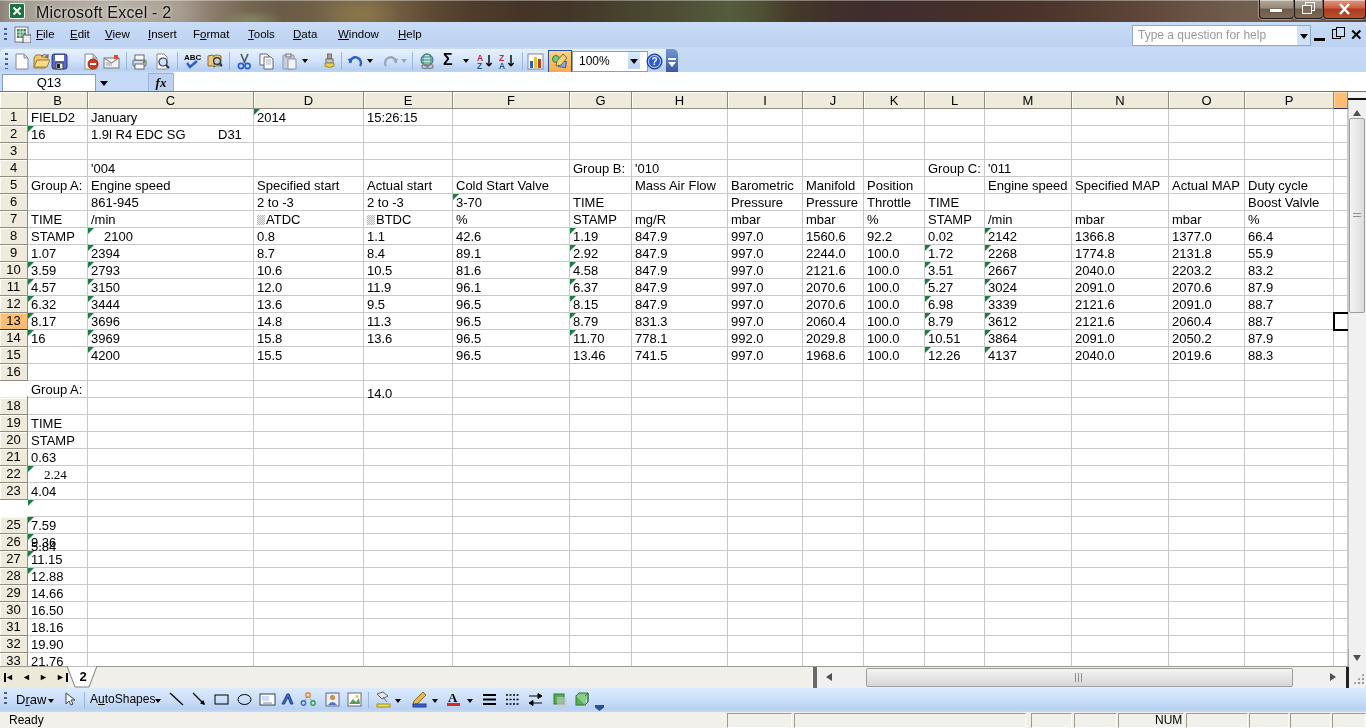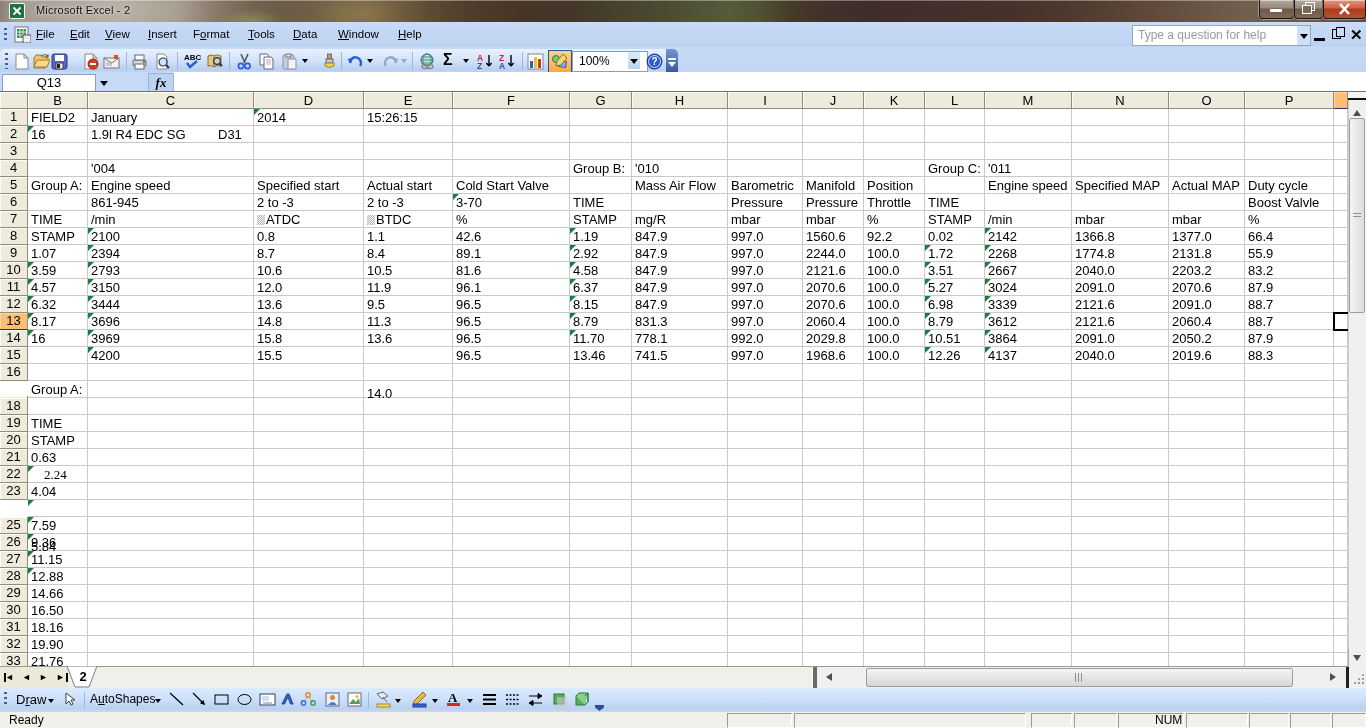--- a/index.html
+++ b/index.html
@@ -7,21 +7,21 @@
 .abs{position:absolute;}
 
 #title{left:0;top:0;width:1366px;height:22px;
  background:
  radial-gradient(ellipse 45px 14px at 252px 20px, rgba(150,175,120,.45), rgba(150,175,120,0) 70%),
  radial-gradient(ellipse 60px 20px at 360px 14px, rgba(160,135,75,.4), rgba(160,135,75,0) 70%),
  radial-gradient(ellipse 120px 30px at 120px 10px, rgba(195,188,175,.45), rgba(195,188,175,0) 75%),
  linear-gradient(90deg,#8b8179 0px,#a39c92 15px,#aba49a 60px,#b2aba0 120px,#a3988c 180px,#8a7a6a 215px,#74654f 250px,#6b5c48 280px,#6f5f46 310px,#7a6a4a 340px,#7d6c4a 370px,#6f5c40 400px,#5e4b34 430px,#4f3c2c 470px,#463527 520px,#433628 570px,#47422e 620px,#4d4c32 670px,#515438 700px,#545c3c 730px,#4f5134 760px,#463b2a 790px,#41302a 830px,#3f2d2c 870px,#422e2c 920px,#45302a 980px,#4a342c 1040px,#553f32 1100px,#60493c 1150px,#6a5547 1200px,#72604f 1250px,#6e594a 1310px,#5e4a3c 1366px);
  border-bottom:1px solid #241a12;}
 #title:before{content:"";position:absolute;left:0;top:0;width:1366px;height:1px;background:rgba(255,255,255,.35);}
-#ttxt{left:36px;top:4px;font-size:11px;color:#111;letter-spacing:0.2px;
+#ttxt{left:36px;top:4px;font-size:16px;color:#111;letter-spacing:0.2px;
  text-shadow:0 0 3px rgba(255,255,255,.75),0 0 6px rgba(255,255,255,.45);}
 .wbtn{top:0px;height:18px;border:1px solid #1c1713;border-top:none;
  border-radius:0 0 4px 4px;box-shadow:inset 0 1px 0 rgba(255,255,255,.5),0 0 0 1px rgba(255,255,255,.35);}
 #bmin{left:1259px;width:33px;background:linear-gradient(#b5a99c 0%,#96887a 45%,#6e5a49 50%,#7e6958 100%);}
 #bmax{left:1294px;width:27px;background:linear-gradient(#b5a99c 0%,#96887a 45%,#6e5a49 50%,#7e6958 100%);}
 #bclose{left:1323px;width:41px;background:linear-gradient(#dd9a80 0%,#cd5e42 45%,#ab3a1e 50%,#b8512e 100%);}
 .wg{position:absolute;color:#fff;}
 
 #ticon{left:9px;top:3px;width:16px;height:16px;}
 
@@ -415,21 +415,21 @@
 <div class="cell" style="left:635px;top:119px;">mg/R</div>
 <div class="cell" style="left:731px;top:119px;">mbar</div>
 <div class="cell" style="left:806px;top:119px;">mbar</div>
 <div class="cell" style="left:867px;top:119px;">%</div>
 <div class="cell" style="left:928px;top:119px;">STAMP</div>
 <div class="cell" style="left:988px;top:119px;">/min</div>
 <div class="cell" style="left:1075px;top:119px;">mbar</div>
 <div class="cell" style="left:1172px;top:119px;">mbar</div>
 <div class="cell" style="left:1248px;top:119px;">%</div>
 <div class="cell" style="left:31px;top:136px;">STAMP</div>
-<div class="cell" style="left:91px;top:136px;">2100</div>
+<div class="cell" style="left:104px;top:136px;">2100</div>
 <div class="tri" style="left:88px;top:136px;"></div>
 <div class="cell" style="left:257px;top:136px;">0.8</div>
 <div class="cell" style="left:367px;top:136px;">1.1</div>
 <div class="cell" style="left:456px;top:136px;">42.6</div>
 <div class="cell" style="left:573px;top:136px;">1.19</div>
 <div class="tri" style="left:570px;top:136px;"></div>
 <div class="cell" style="left:635px;top:136px;">847.9</div>
 <div class="cell" style="left:731px;top:136px;">997.0</div>
 <div class="cell" style="left:806px;top:136px;">1560.6</div>
 <div class="cell" style="left:867px;top:136px;">92.2</div>

